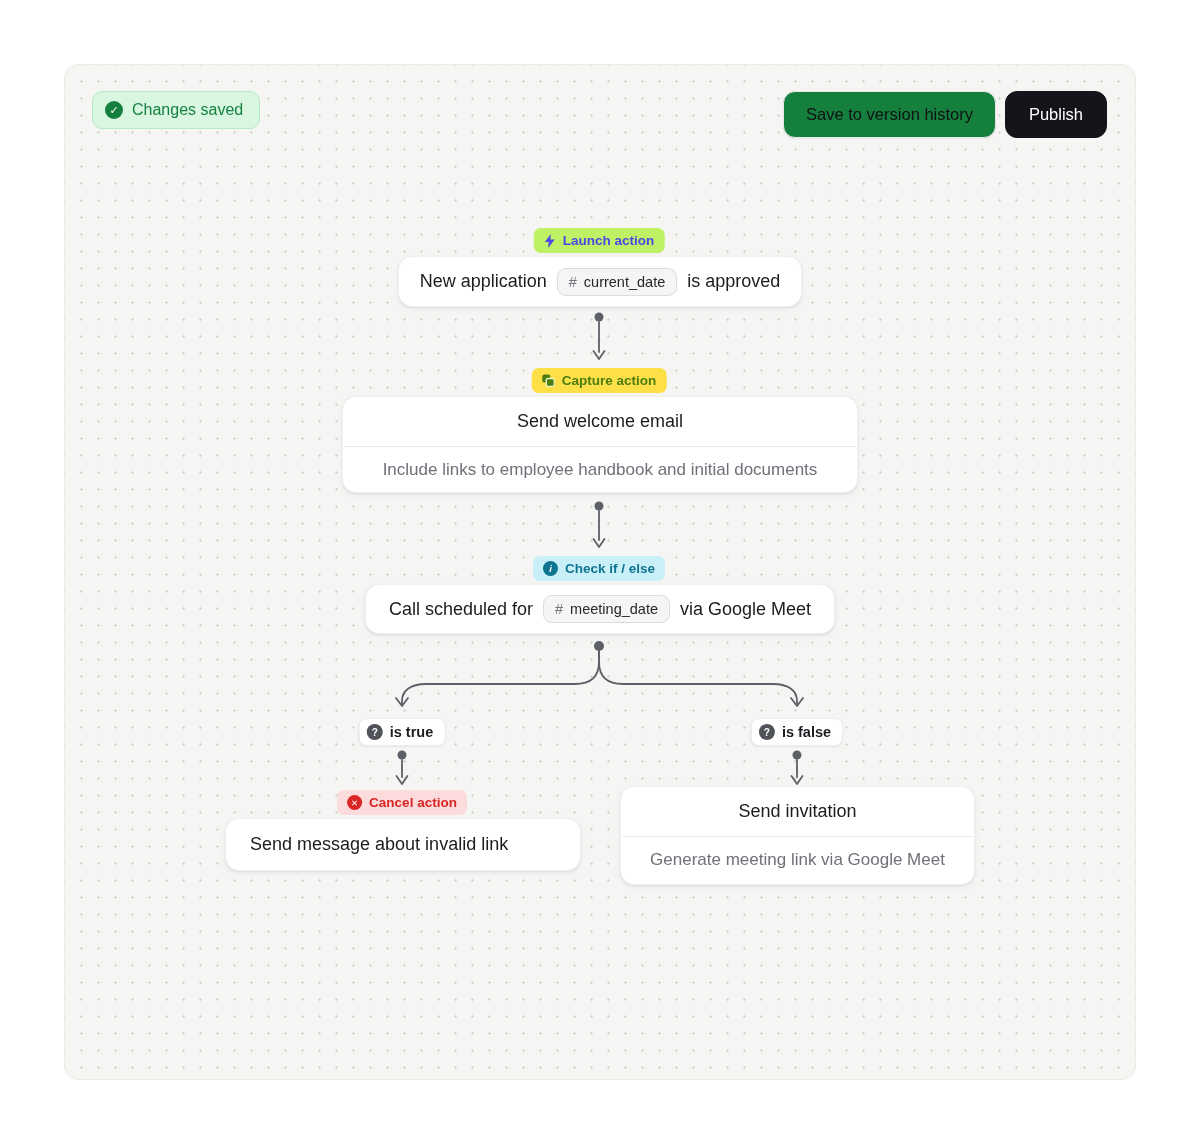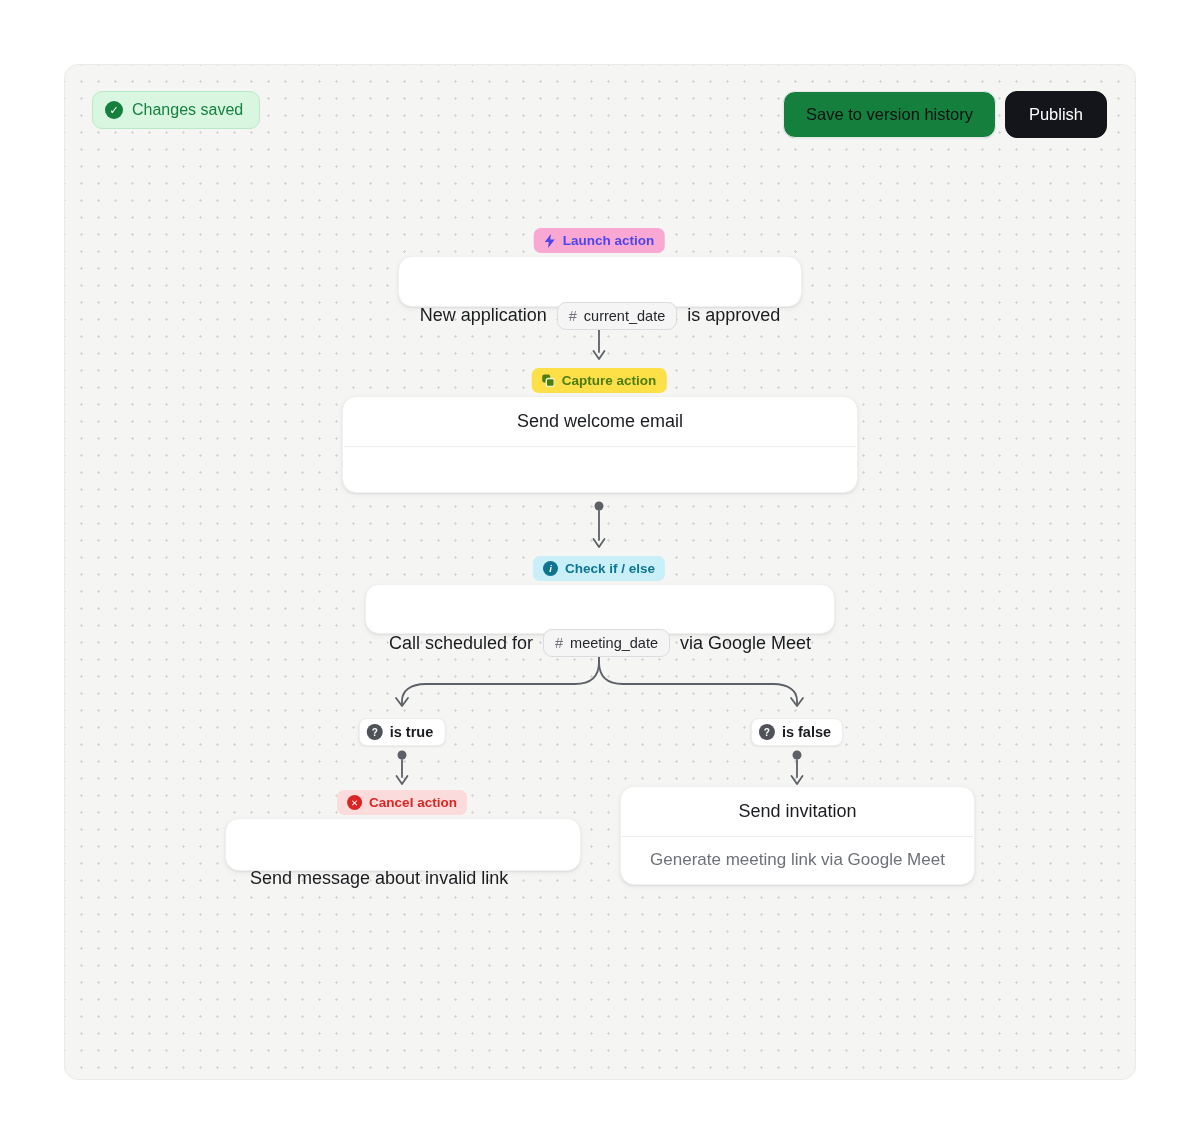--- a/index.html
+++ b/index.html
@@ -46,34 +46,34 @@
   .wires { position: absolute; left: 0; top: 0; width: 1200px; height: 1144px; pointer-events: none; }
   .wires path { fill: none; stroke: #5d6167; stroke-width: 1.8; stroke-linecap: round; stroke-linejoin: round; }
   .wires circle { fill: #5d6167; }
 
   
   .step-badge {
     position: absolute; transform: translateX(-50%); height: 25px;
     display: flex; align-items: center; gap: 7px; padding: 0 10px;
     border-radius: 7px; font-size: 13.5px; font-weight: 600; white-space: nowrap;
   }
-  .badge-launch  { background: #f9a8d4; color: #4f46e5; }
+  .badge-launch  { background: #bef264; color: #4f46e5; }
   .badge-capture { background: #fde047; color: #4d7c0f; }
   .badge-check   { background: #c9f0f8; color: #0e7490; }
   .badge-cancel  { background: #fbdbdb; color: #d92525; }
   .badge-third   { background: #fef9c3; color: #179a4b; }
   .step-badge svg { display: block; }
 
   
   .node {
     position: absolute; background: #ffffff; border-radius: 14px;
     box-shadow: 0 1px 2px rgba(16,24,40,.07), 0 2px 6px rgba(16,24,40,.05);
     border: 1px solid #f0f0ee;
   }
-  .node-row { display: flex; align-items: center; justify-content: center; gap: 10px; height: 100%; font-size: 18px; font-weight: 500; color: #1b1c20; white-space: nowrap; margin-top: 34px; }
+  .node-row { display: flex; align-items: center; justify-content: center; gap: 10px; height: 100%; font-size: 18px; font-weight: 500; color: #1b1c20; white-space: nowrap; }
   .node-row.left { justify-content: flex-start; padding-left: 24px; }
   .chip {
     display: inline-flex; align-items: center; gap: 7px; padding: 5px 11px;
     background: #f5f5f6; border: 1px solid #dcdce0; border-radius: 9px;
     font-size: 14.5px; font-weight: 500; color: #26272b; cursor: pointer;
   }
   .chip .hash { color: #73747c; font-weight: 500; }
   .node-title { height: 49px; display: flex; align-items: center; justify-content: center; font-size: 18px; font-weight: 500; color: #1b1c20; }
   .node-divider { border-top: 1px solid #ececec; margin: 0 1px; }
   .node-sub { display: flex; align-items: center; justify-content: center; height: 46px; font-size: 17px; color: #6e7178; white-space: nowrap; }
@@ -147,20 +147,21 @@
 <div class="step-badge badge-capture" style="left:599px; top:368px;">
   <svg width="13" height="13" viewBox="0 0 13 13">
     <rect x="0.5" y="0.5" width="8" height="8" rx="2" fill="#4d7c0f"></rect>
     <rect x="4.5" y="4.5" width="8" height="8" rx="2" fill="#4d7c0f" stroke="#eaf5c8" stroke-width="1.4"></rect>
   </svg>
   <span>Capture action</span>
 </div>
 <div class="node" style="left:342px; top:396px; width:516px; height:97px;">
   <div class="node-title">Send welcome email</div>
   <div class="node-divider"></div>
+  <div class="node-sub">Include links to employee handbook and initial documents</div>
 </div>
 
 <div class="step-badge badge-check" style="left:599px; top:556px;">
   <span class="circle-icon" style="width:15px;height:15px;background:#0e7490;font-size:9.5px;font-style:italic;">
       <span>i</span>
     </span>
   <span>Check if / else</span>
 </div>
 <div class="node" style="left:365px; top:584px; width:470px; height:50px;">
   <div class="node-row">

